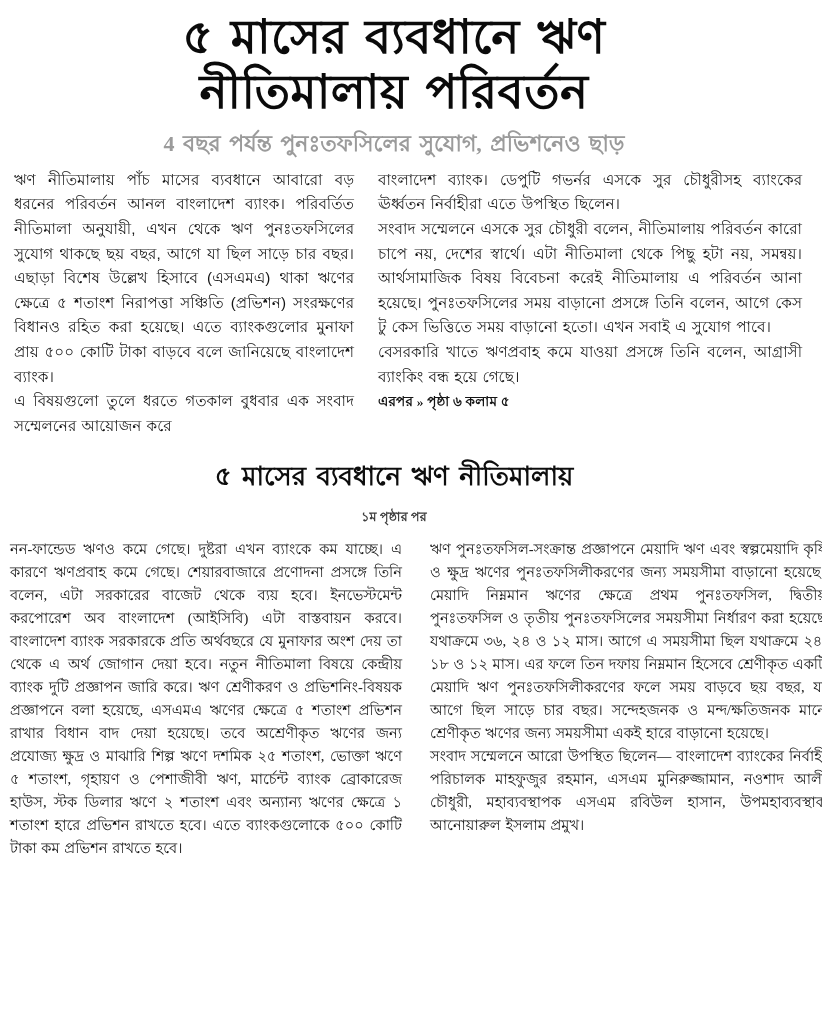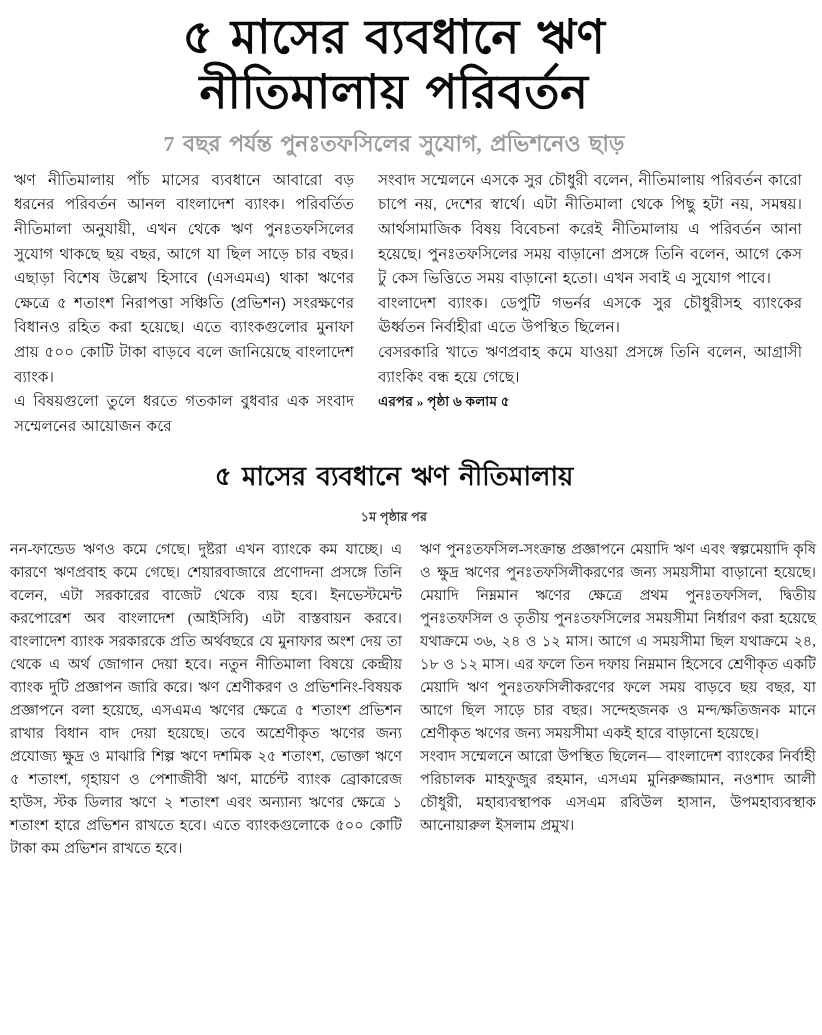--- a/index.html
+++ b/index.html
@@ -130,34 +130,34 @@
   .jump-title {
     font-family: "Liberation Serif", "DejaVu Serif", serif;
     font-weight: bold;
     font-size: 26px;
     line-height: 1.2;
     color: #0d0d0d;
     margin: 16px;
     word-spacing: 4px;
   }
   .jump-sub {
-    font-family: Liberation Sans, sans-serif;
+    font-family: Liberation Serif, serif;
     font-weight: bold;
     font-size: 12.5px;
     color: #3d3d3d;
     margin: 6px 0 4px 0;
     letter-spacing: 0.2px;
   }
 
   
   .cols-bottom {
     display: flex;
     margin: 10px 0 0 0;
     padding: 0 8px 0 10px;
-    gap: 18px;
+    gap: 28px;
     align-items: flex-start;
   }
   .col-bot-left { width: 392px; flex: 0 0 392px; }
   .col-bot-right { width: 396px; flex: 0 0 396px; }
 
   p.body-sm {
     font-family: "Liberation Serif", "DejaVu Serif", serif;
     font-size: 14.6px;
     line-height: 1.58;
     color: #151515;
@@ -170,34 +170,34 @@
 </head>
 <body>
 
 <div class="page">
 
   <div class="headline-block">
     <h1 class="headline">
       <span class="hl-line">৫ মাসের ব্যবধানে ঋণ</span>
       <span class="hl-line">নীতিমালায় পরিবর্তন</span>
     </h1>
-    <div class="subheadline">7 বছর পর্যন্ত পুনঃতফসিলের সুযোগ, প্রভিশনেও ছাড়</div>
+    <div class="subheadline">4 বছর পর্যন্ত পুনঃতফসিলের সুযোগ, প্রভিশনেও ছাড়</div>
   </div>
 
 
   <div class="cols-top">
 
     <div class="col col-top-left">
       <p class="body">ঋণ নীতিমালায় পাঁচ মাসের ব্যবধানে আবারো বড় ধরনের পরিবর্তন আনল বাংলাদেশ ব্যাংক। পরিবর্তিত নীতিমালা অনুযায়ী, এখন থেকে ঋণ পুনঃতফসিলের সুযোগ থাকছে ছয় বছর, আগে যা ছিল সাড়ে চার বছর। এছাড়া বিশেষ উল্লেখ হিসাবে (এসএমএ) থাকা ঋণের ক্ষেত্রে ৫ শতাংশ নিরাপত্তা সঞ্চিতি (প্রভিশন) সংরক্ষণের বিধানও রহিত করা হয়েছে। এতে ব্যাংকগুলোর মুনাফা প্রায় ৫০০ কোটি টাকা বাড়বে বলে জানিয়েছে বাংলাদেশ ব্যাংক।</p>
       <p class="body">এ বিষয়গুলো তুলে ধরতে গতকাল বুধবার এক সংবাদ সম্মেলনের আয়োজন করে</p>
     </div>
 
     <div class="col col-top-right">
+      <p class="body">বাংলাদেশ ব্যাংক। ডেপুটি গভর্নর এসকে সুর চৌধুরীসহ ব্যাংকের ঊর্ধ্বতন নির্বাহীরা এতে উপস্থিত ছিলেন।</p>
       <p class="body">সংবাদ সম্মেলনে এসকে সুর চৌধুরী বলেন, নীতিমালায় পরিবর্তন কারো চাপে নয়, দেশের স্বার্থে। এটা নীতিমালা থেকে পিছু হটা নয়, সমন্বয়। আর্থসামাজিক বিষয় বিবেচনা করেই নীতিমালায় এ পরিবর্তন আনা হয়েছে। পুনঃতফসিলের সময় বাড়ানো প্রসঙ্গে তিনি বলেন, আগে কেস টু কেস ভিত্তিতে সময় বাড়ানো হতো। এখন সবাই এ সুযোগ পাবে।</p>
-      <p class="body">বাংলাদেশ ব্যাংক। ডেপুটি গভর্নর এসকে সুর চৌধুরীসহ ব্যাংকের ঊর্ধ্বতন নির্বাহীরা এতে উপস্থিত ছিলেন।</p>
       <p class="body">বেসরকারি খাতে ঋণপ্রবাহ কমে যাওয়া প্রসঙ্গে তিনি বলেন, আগ্রাসী ব্যাংকিং বন্ধ হয়ে গেছে।</p>
       <p class="jumpline">এরপর » পৃষ্ঠা ৬ কলাম ৫</p>
     </div>
 
   </div>
 
   <div class="jump-section">
     <div class="jump-title">৫ মাসের ব্যবধানে ঋণ নীতিমালায়</div>
     <div class="jump-sub">১ম পৃষ্ঠার পর</div>
   </div>

